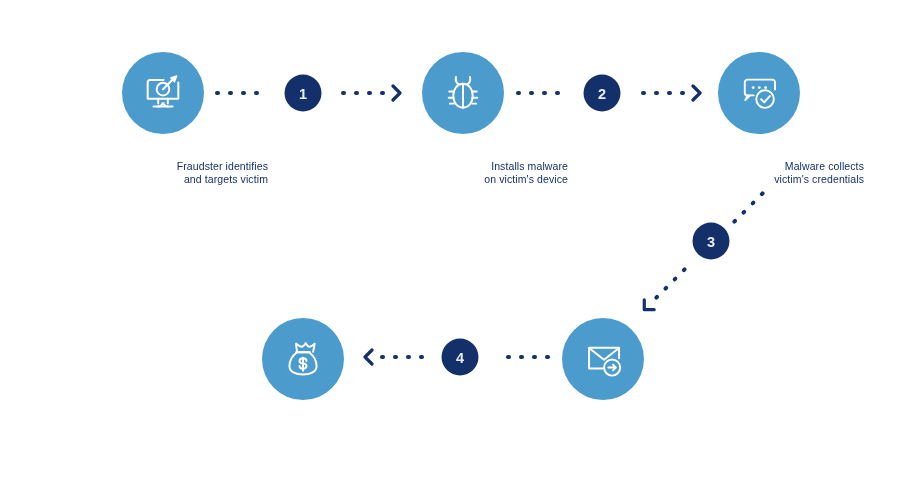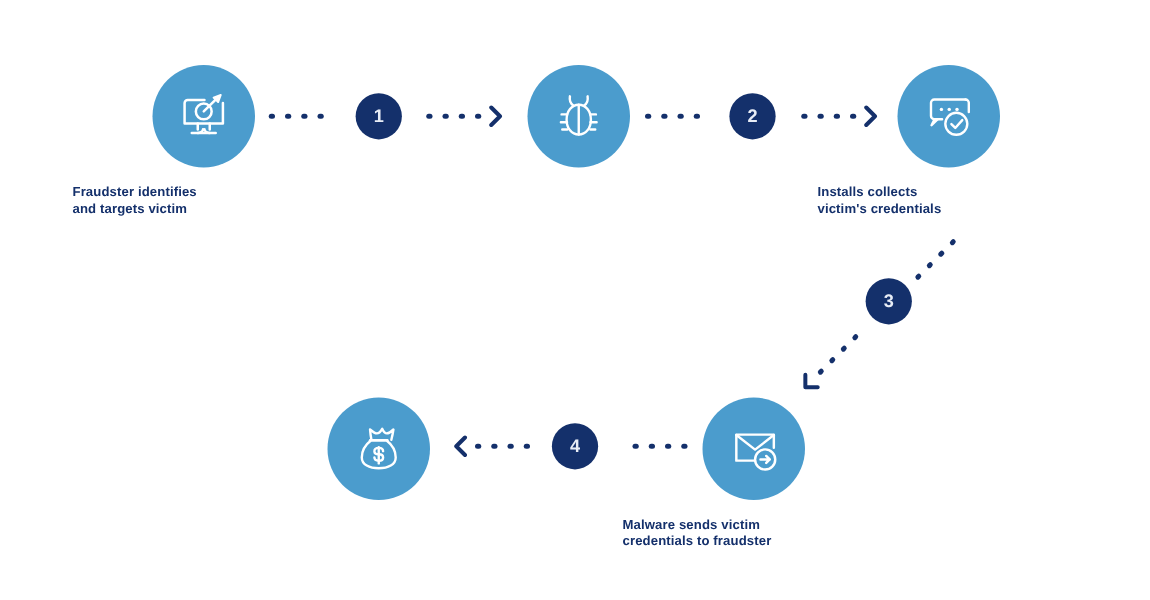--- a/index.html
+++ b/index.html
@@ -6,23 +6,23 @@
   body{width:920px;height:480px;font-family:"Liberation Sans",sans-serif;overflow:hidden;}
   #canvas{position:relative;width:920px;height:480px;background:#fff;}
 
   .node{position:absolute;width:82px;height:82px;transform:translate(-50%,-50%);}
   .node-circle{
     position:absolute;inset:0;border-radius:50%;
     background:#4b9ccd;display:flex;align-items:center;justify-content:center;
   }
   .node-circle svg{display:block;}
   .node-label{
-    position:absolute;left:50%;top:96px;transform:translateX(-50%);
-    width:210px;text-align:left;color:#14306b;
-    font-size:10.5px;font-weight:bold;line-height:1.28;letter-spacing:.1px;
+    position:absolute;left:50%;top:108px;transform:translateX(-50%);
+    width:210px;text-align:right;color:#14306b;
+    font-size:10.5px;font-weight:normal;line-height:1.28;letter-spacing:.1px;
     white-space:pre-line;
   }
 
   .badge{
     position:absolute;width:37px;height:37px;border-radius:50%;
     background:#14306b;transform:translate(-50%,-50%);
     display:flex;align-items:center;justify-content:center;
     color:#e8edf6;font-size:14.5px;font-weight:bold;
   }
 
@@ -129,48 +129,48 @@
       <div class="node-circle" style="background: rgb(75, 156, 205);">
     <svg width="44" height="44" viewBox="0 0 48 48" fill="none" stroke="#ffffff" stroke-width="2.1" stroke-linecap="round" stroke-linejoin="round">
       <path d="M24 14c6.2 0 10.6 5.6 10.6 13S30.2 40 24 40 13.4 34.4 13.4 27 17.8 14 24 14z"></path>
       <path d="M24 14v26"></path>
       <path d="M13.8 22.4H9M13.8 29.2H8.4M13.9 35.6H9.6"></path>
       <path d="M34.2 22.4H39M34.2 29.2H39.6M34.1 35.6H38.4"></path>
       <path d="M19.3 14.6c-2.6-1.6-3.6-4.4-3-8"></path>
       <path d="M28.7 14.6c2.6-1.6 3.6-4.4 3-8"></path>
     </svg>
       </div>
+      <div class="node-label">Installs malware
+on victim's device</div>
     </div>
     <div class="node" style="left: 759px; top: 93px;">
       <div class="node-circle" style="background: rgb(75, 156, 205);">
     <svg width="44" height="44" viewBox="0 0 48 48" fill="none" stroke="#ffffff" stroke-width="2.1" stroke-linecap="round" stroke-linejoin="round">
       <path d="M38.6 9.4H11.4A2.9 2.9 0 0 0 8.5 12.3v11.4a2.9 2.9 0 0 0 2.9 2.9h6.8"></path>
       <path d="M38.6 9.4a2.9 2.9 0 0 1 2.9 2.9v8"></path>
       <path d="M11.6 26.6l-2.6 5.2 5.4-5.2"></path>
       <circle cx="17.6" cy="18" r="1.5" fill="#ffffff" stroke="none"></circle>
       <circle cx="24.4" cy="18" r="1.5" fill="#ffffff" stroke="none"></circle>
       <circle cx="31.2" cy="18" r="1.5" fill="#ffffff" stroke="none"></circle>
       <circle cx="30.6" cy="30.6" r="9.6"></circle>
       <path d="M26.3 30.8l3.4 3.4 6.1-6.8"></path>
     </svg>
       </div>
-      <div class="node-label">Installs collects
+      <div class="node-label">Malware collects
 victim's credentials</div>
     </div>
     <div class="node" style="left: 603px; top: 359px;">
       <div class="node-circle" style="background: rgb(75, 156, 205);">
     <svg width="45" height="45" viewBox="0 0 48 48" fill="none" stroke="#ffffff" stroke-width="2.1" stroke-linecap="round" stroke-linejoin="round">
       <path d="M40.6 22.6V11.4H8.6v22.2h15.2"></path>
       <path d="M8.6 11.8l16 12.4 16-12.4"></path>
       <circle cx="33.2" cy="32.6" r="8.6"></circle>
       <path d="M29.2 32.6h8M34.1 29.6l3 3-3 3"></path>
     </svg>
       </div>
-      <div class="node-label">Malware sends victim
-credentials to fraudster</div>
     </div>
     <div class="node" style="left: 303px; top: 359px;">
       <div class="node-circle" style="background: rgb(75, 156, 205);">
     <svg width="44" height="44" viewBox="0 0 48 48" fill="none" stroke="#ffffff" stroke-width="2.1" stroke-linecap="round" stroke-linejoin="round">
       <path d="M17.4 16.6c-4.4 3.4-8.2 9-8.2 15 0 6.3 6.6 9.4 14.8 9.4s14.8-3.1 14.8-9.4c0-6-3.8-11.6-8.2-15z"></path>
       <path d="M16.4 16.6h15.2"></path>
       <path d="M17.6 16.2c-.6-3.2-1-6.2-1.2-9 2.6 2.2 4.6 3.4 6 3.4 1.6 0 3.1-1.4 4.6-4 1.2 2.6 2.6 4 4.1 4 1.4 0 3.3-1.2 5.7-3.4-.4 2.8-1 5.8-1.8 9"></path>
       <path d="M24 22.6v14.2"></path>
       <path d="M27.8 26.1c0-1.9-1.7-2.9-3.8-2.9s-3.8 1-3.8 2.9 1.7 2.7 3.8 2.7 3.8.9 3.8 2.8-1.7 2.9-3.8 2.9-3.8-1.1-3.8-3"></path>
     </svg>

